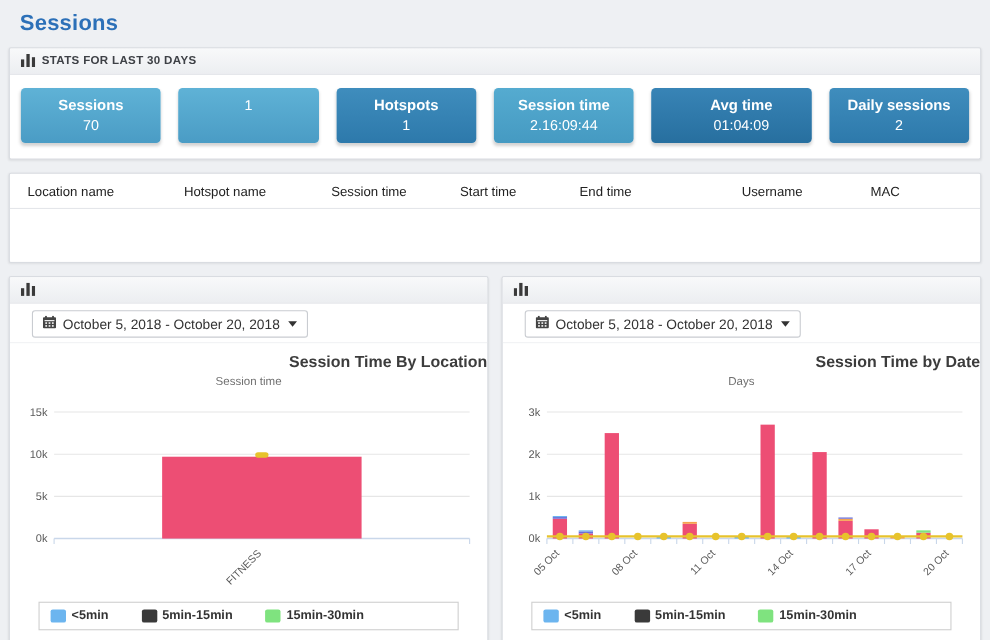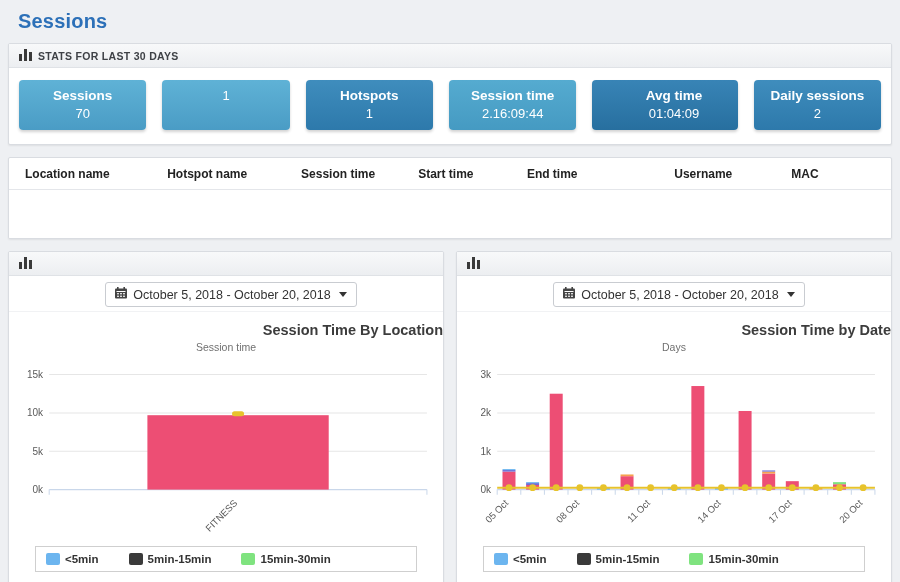--- a/index.html
+++ b/index.html
@@ -15,44 +15,44 @@
     margin: 4px 0 10px 10px; letter-spacing: .2px;
   }
   .panel {
     background: #fff; border: 1px solid #d9dce1; border-radius: 2px;
     box-shadow: 0 1px 2px rgba(0,0,0,.07); margin-bottom: 12px; overflow: hidden;
   }
   .panel-header {
     background: linear-gradient(#f8f9fa, #eceef1);
     border-bottom: 1px solid #dfe2e6;
     padding: 5px 10px; font-size: 10.5px; font-weight: bold; color: #3e4146;
-    letter-spacing: .3px; display: flex; align-items: center; gap: 6px;
+    letter-spacing: .3px; display: flex; align-items: flex-start; gap: 6px;
     height: 24px;
   }
   .icon-svg { display: inline-block; vertical-align: middle; }
 
   
   .cards { display: flex; gap: 16px; padding: 12px 10px 14px 10px; }
   .stat-card {
     flex: 1; border-radius: 4px; color: #fff; text-align: center;
     padding: 7px 4px 8px 4px; cursor: pointer;
     box-shadow: 0 2px 3px rgba(0,0,0,.18);
   }
   .stat-card .lbl { font-weight: bold; font-size: 13.5px; line-height: 18px; }
   .stat-card .val { font-size: 13px; line-height: 17px; }
 
   
   .tbl-head { display: flex; padding: 9px 16px 8px 16px; border-bottom: 1px solid #e4e6ea; }
-  .tbl-head .col { font-size: 12px; font-weight: bold; color: #222; }
+  .tbl-head .col { font-size: 12px; font-weight: normal; color: #222; }
   .tbl-empty { height: 48px; background: #fff; }
 
   
   .charts-row { display: flex; gap: 12px; }
   .chart-panel { flex: 1; margin-bottom: 0; }
-  .chart-toolbar { display: flex; justify-content: center; padding: 6px 10px 4px 20px; border-bottom: 1px solid #f1f2f4; }
+  .chart-toolbar { display: flex; justify-content: flex-start; padding: 6px 10px 4px 20px; border-bottom: 1px solid #f1f2f4; }
   .daterange-btn {
     display: inline-flex; align-items: center; gap: 6px;
     background: #fff; border: 1px solid #c9ccd1; border-radius: 3px;
     padding: 4px 9px; font-size: 12.5px; color: #333; cursor: pointer;
     font-family: inherit;
   }
   .caret-down {
     width: 0; height: 0; border-left: 4px solid transparent;
     border-right: 4px solid transparent; border-top: 5px solid #333;
     margin-left: 2px;

